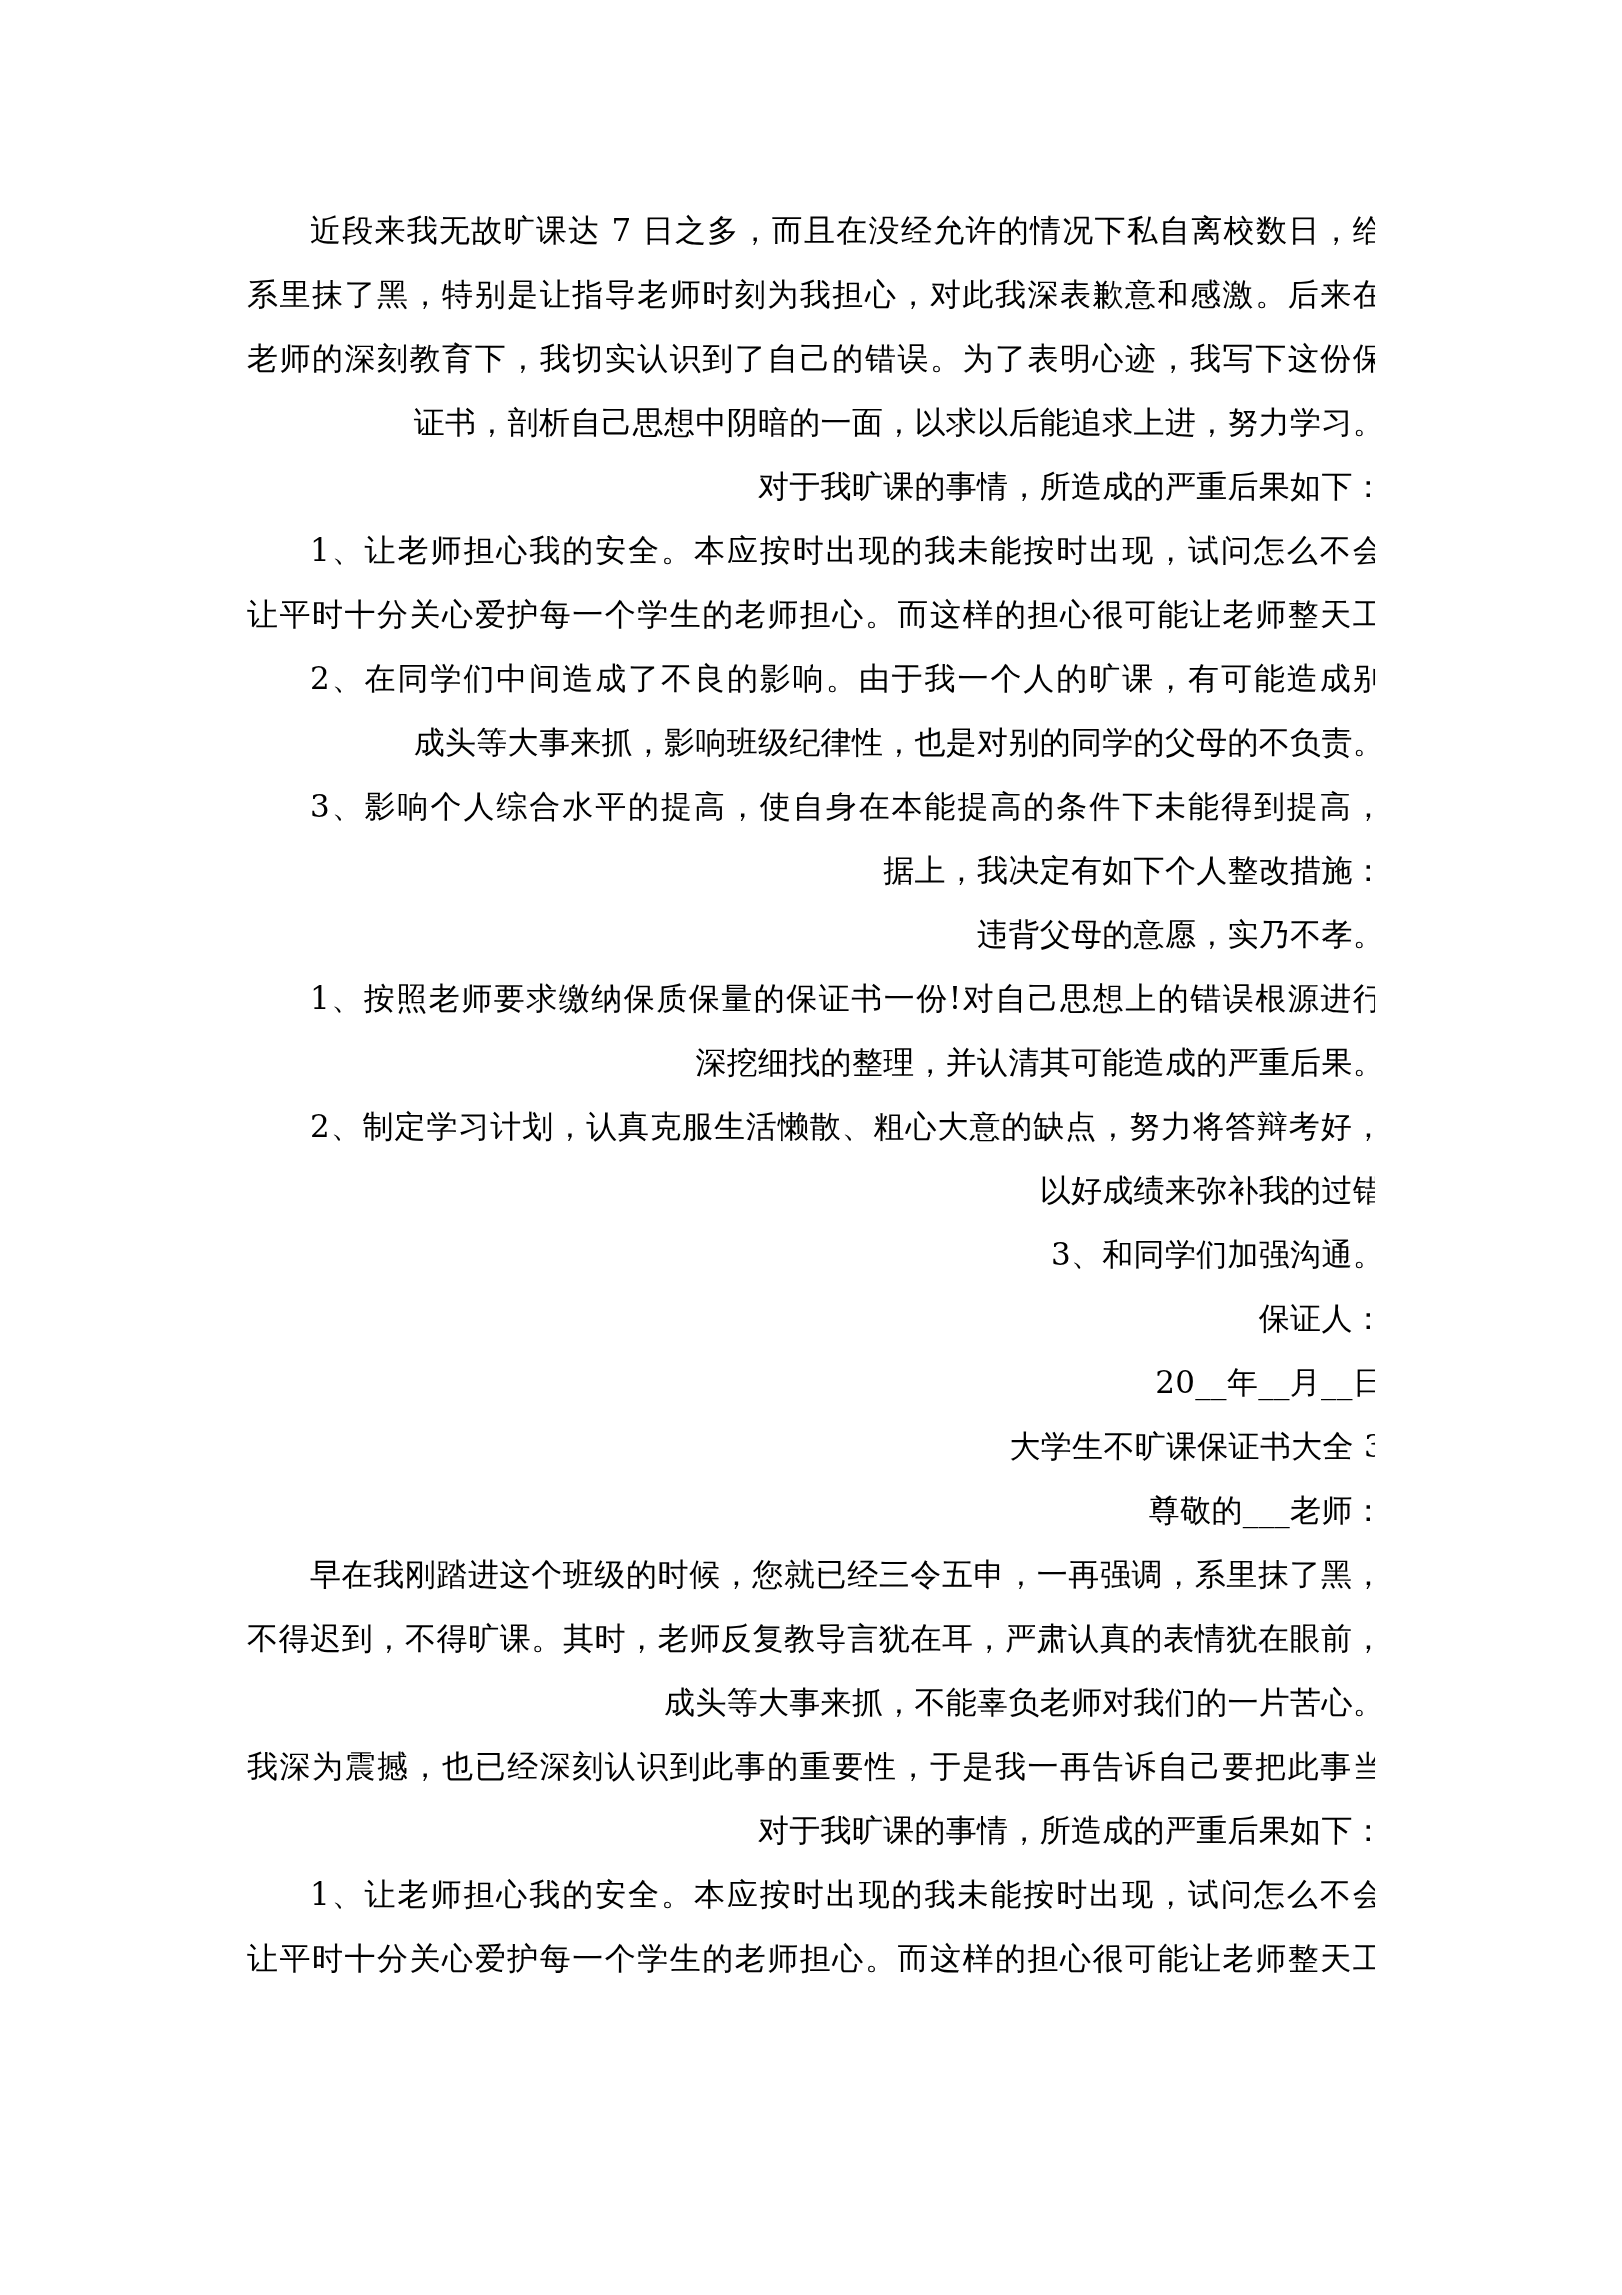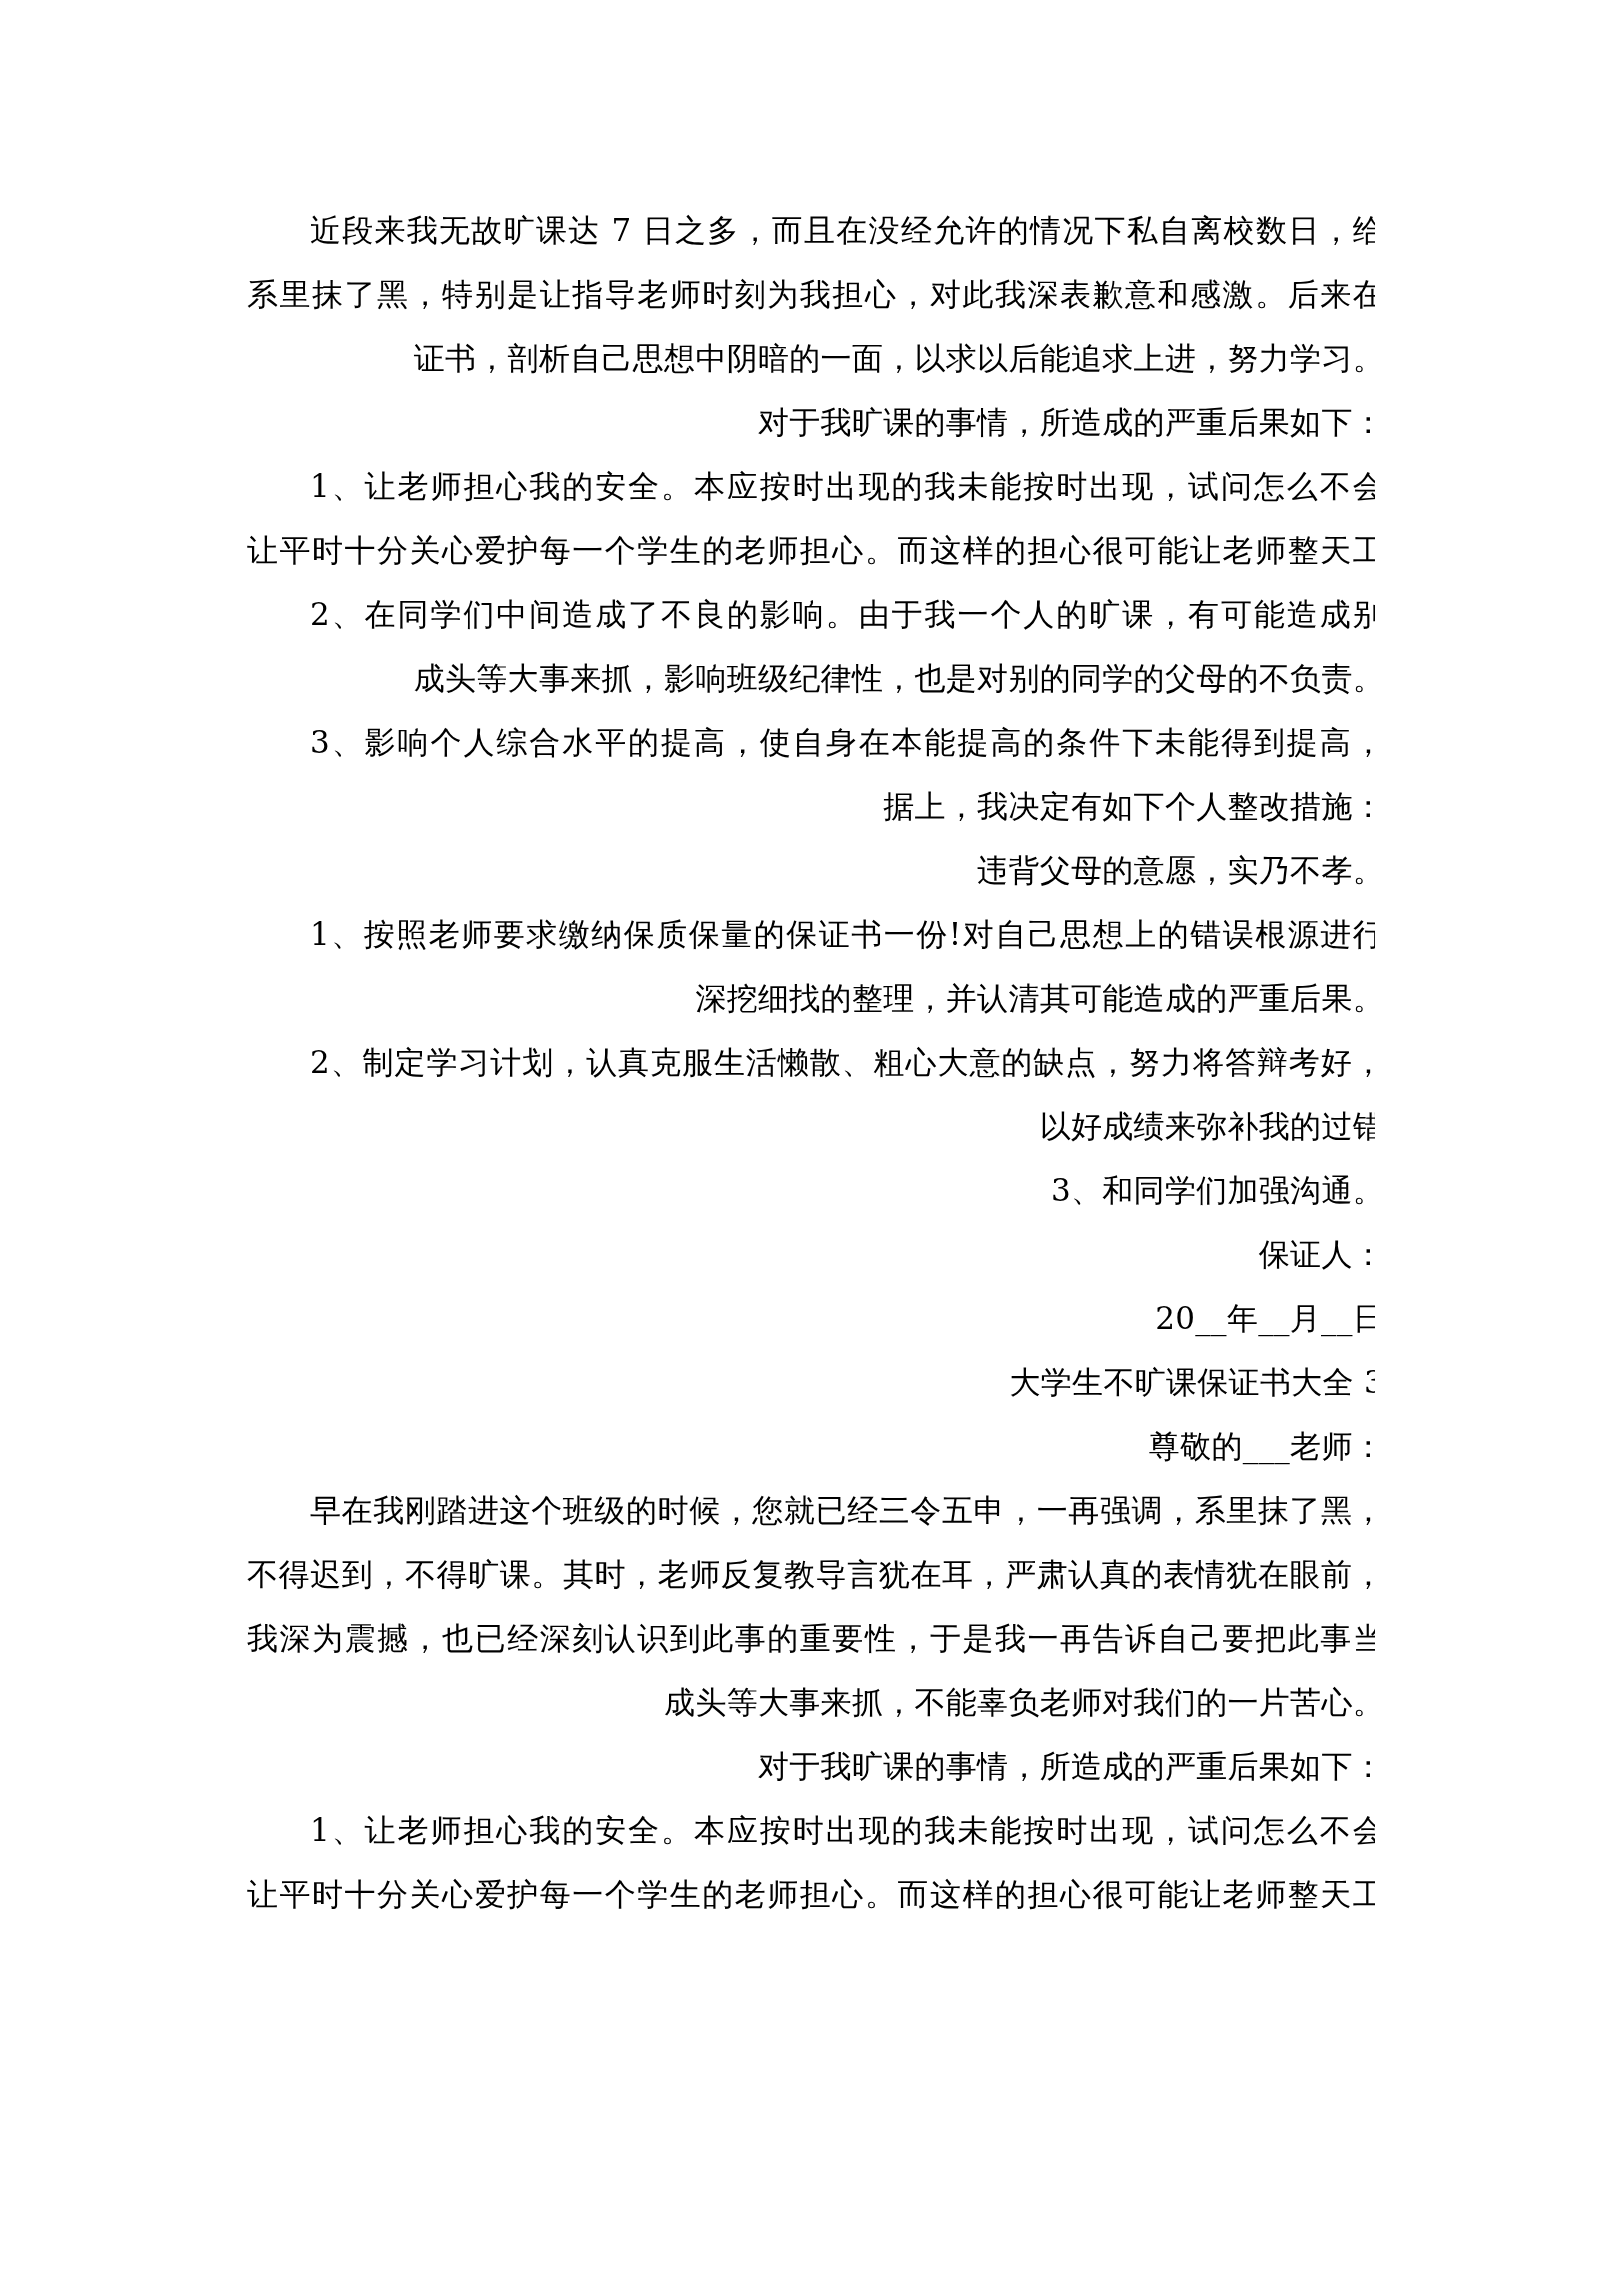--- a/index.html
+++ b/index.html
@@ -43,40 +43,41 @@
   }
 </style>
 </head>
 <body>
 
 <div class="page">
   <div class="doc-body">
 
   <div class="line indent full">近段来我无故旷课达 7 日之多，而且在没经允许的情况下私自离校数日，给</div>
       <div class="line full">系里抹了黑，特别是让指导老师时刻为我担心，对此我深表歉意和感激。后来在</div>
+      <div class="line full">老师的深刻教育下，我切实认识到了自己的错误。为了表明心迹，我写下这份保</div>
       <div class="line">证书，剖析自己思想中阴暗的一面，以求以后能追求上进，努力学习。</div>
       <div class="line indent">对于我旷课的事情，所造成的严重后果如下：</div>
       <div class="line indent full">1、让老师担心我的安全。本应按时出现的我未能按时出现，试问怎么不会</div>
       <div class="line full">让平时十分关心爱护每一个学生的老师担心。而这样的担心很可能让老师整天工</div>
       <div class="line indent full">2、在同学们中间造成了不良的影响。由于我一个人的旷课，有可能造成别</div>
       <div class="line">成头等大事来抓，影响班级纪律性，也是对别的同学的父母的不负责。</div>
       <div class="line indent full">3、影响个人综合水平的提高，使自身在本能提高的条件下未能得到提高，</div>
       <div class="line indent">据上，我决定有如下个人整改措施：</div>
       <div class="line">违背父母的意愿，实乃不孝。</div>
       <div class="line indent full">1、按照老师要求缴纳保质保量的保证书一份!对自己思想上的错误根源进行</div>
       <div class="line">深挖细找的整理，并认清其可能造成的严重后果。</div>
       <div class="line indent full">2、制定学习计划，认真克服生活懒散、粗心大意的缺点，努力将答辩考好，</div>
       <div class="line">以好成绩来弥补我的过错</div>
       <div class="line indent">3、和同学们加强沟通。</div>
       <div class="line indent">保证人：</div>
       <div class="line indent">20__年__月__日</div>
       <div class="line indent">大学生不旷课保证书大全 3</div>
       <div class="line indent">尊敬的___老师：</div>
       <div class="line indent full">早在我刚踏进这个班级的时候，您就已经三令五申，一再强调，系里抹了黑，</div>
       <div class="line full">不得迟到，不得旷课。其时，老师反复教导言犹在耳，严肃认真的表情犹在眼前，</div>
+      <div class="line">成头等大事来抓，不能辜负老师对我们的一片苦心。</div>
       <div class="line full">我深为震撼，也已经深刻认识到此事的重要性，于是我一再告诉自己要把此事当</div>
-      <div class="line">成头等大事来抓，不能辜负老师对我们的一片苦心。</div>
       <div class="line indent">对于我旷课的事情，所造成的严重后果如下：</div>
       <div class="line indent full">1、让老师担心我的安全。本应按时出现的我未能按时出现，试问怎么不会</div>
       <div class="line full">让平时十分关心爱护每一个学生的老师担心。而这样的担心很可能让老师整天工</div>
     </div>
 </div>
 
 
 </body></html>

